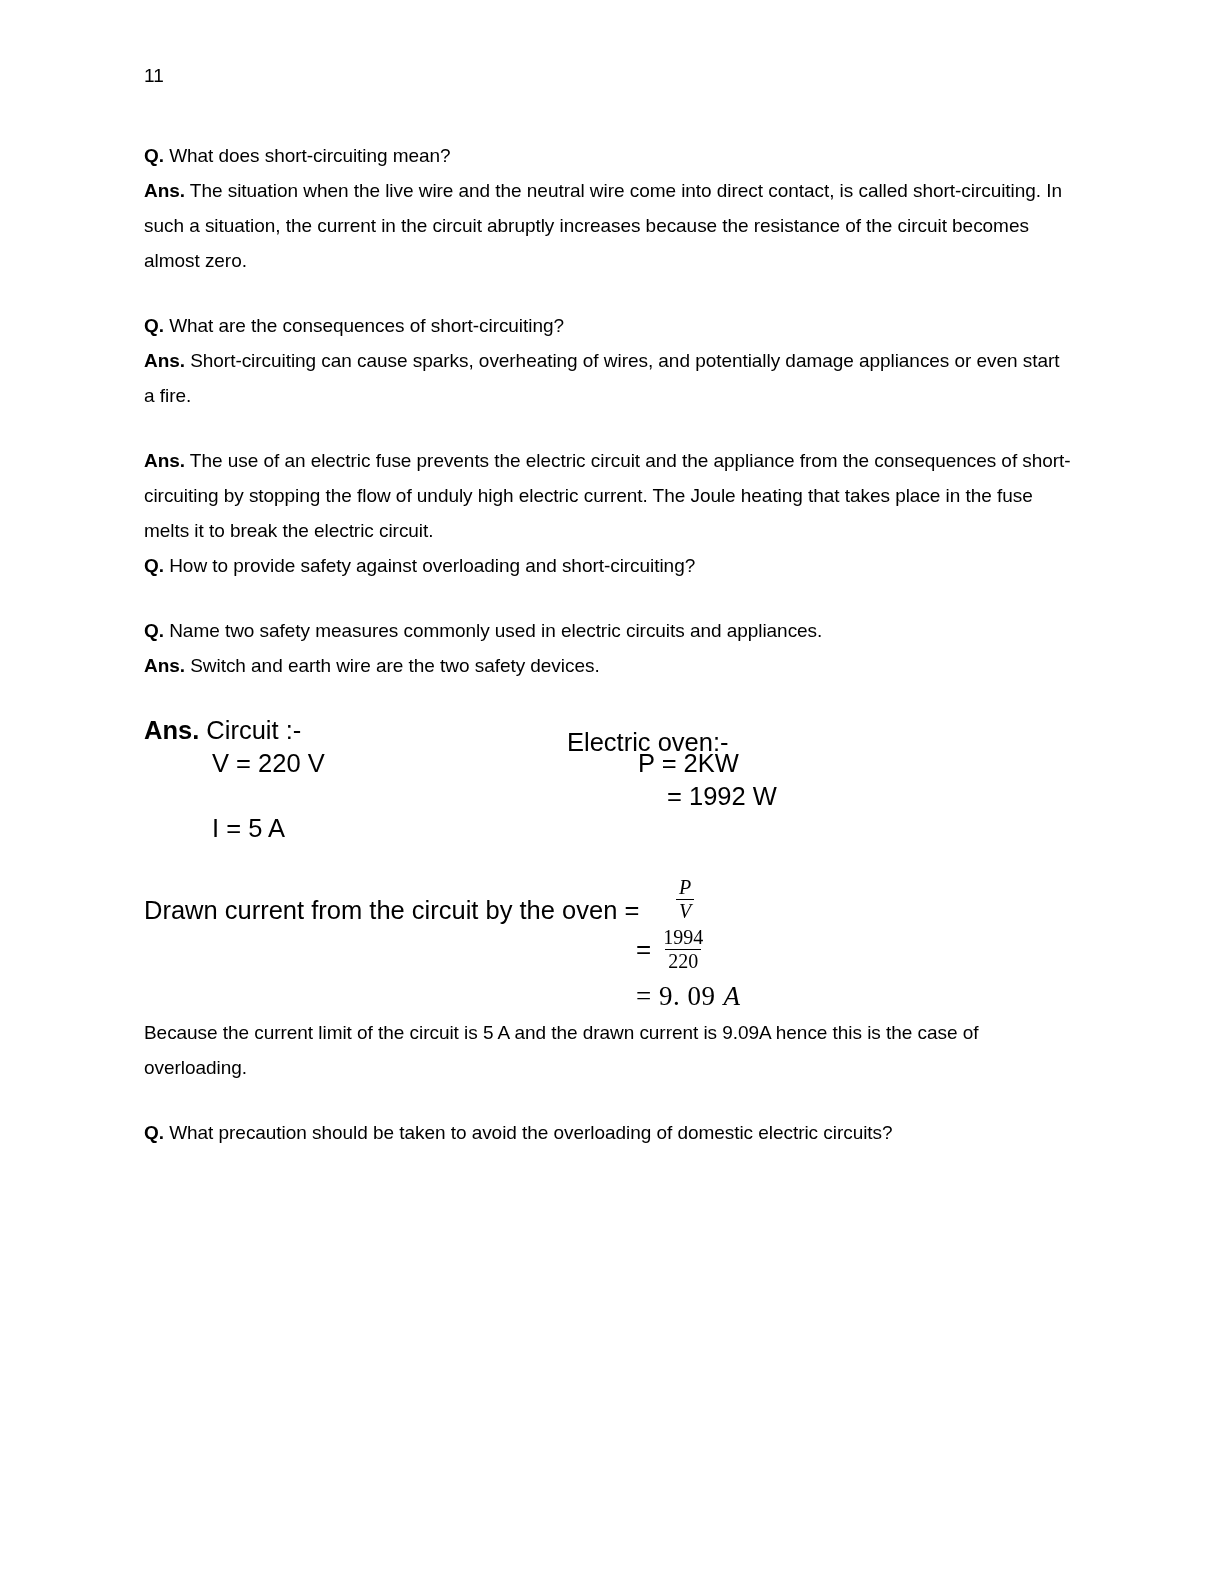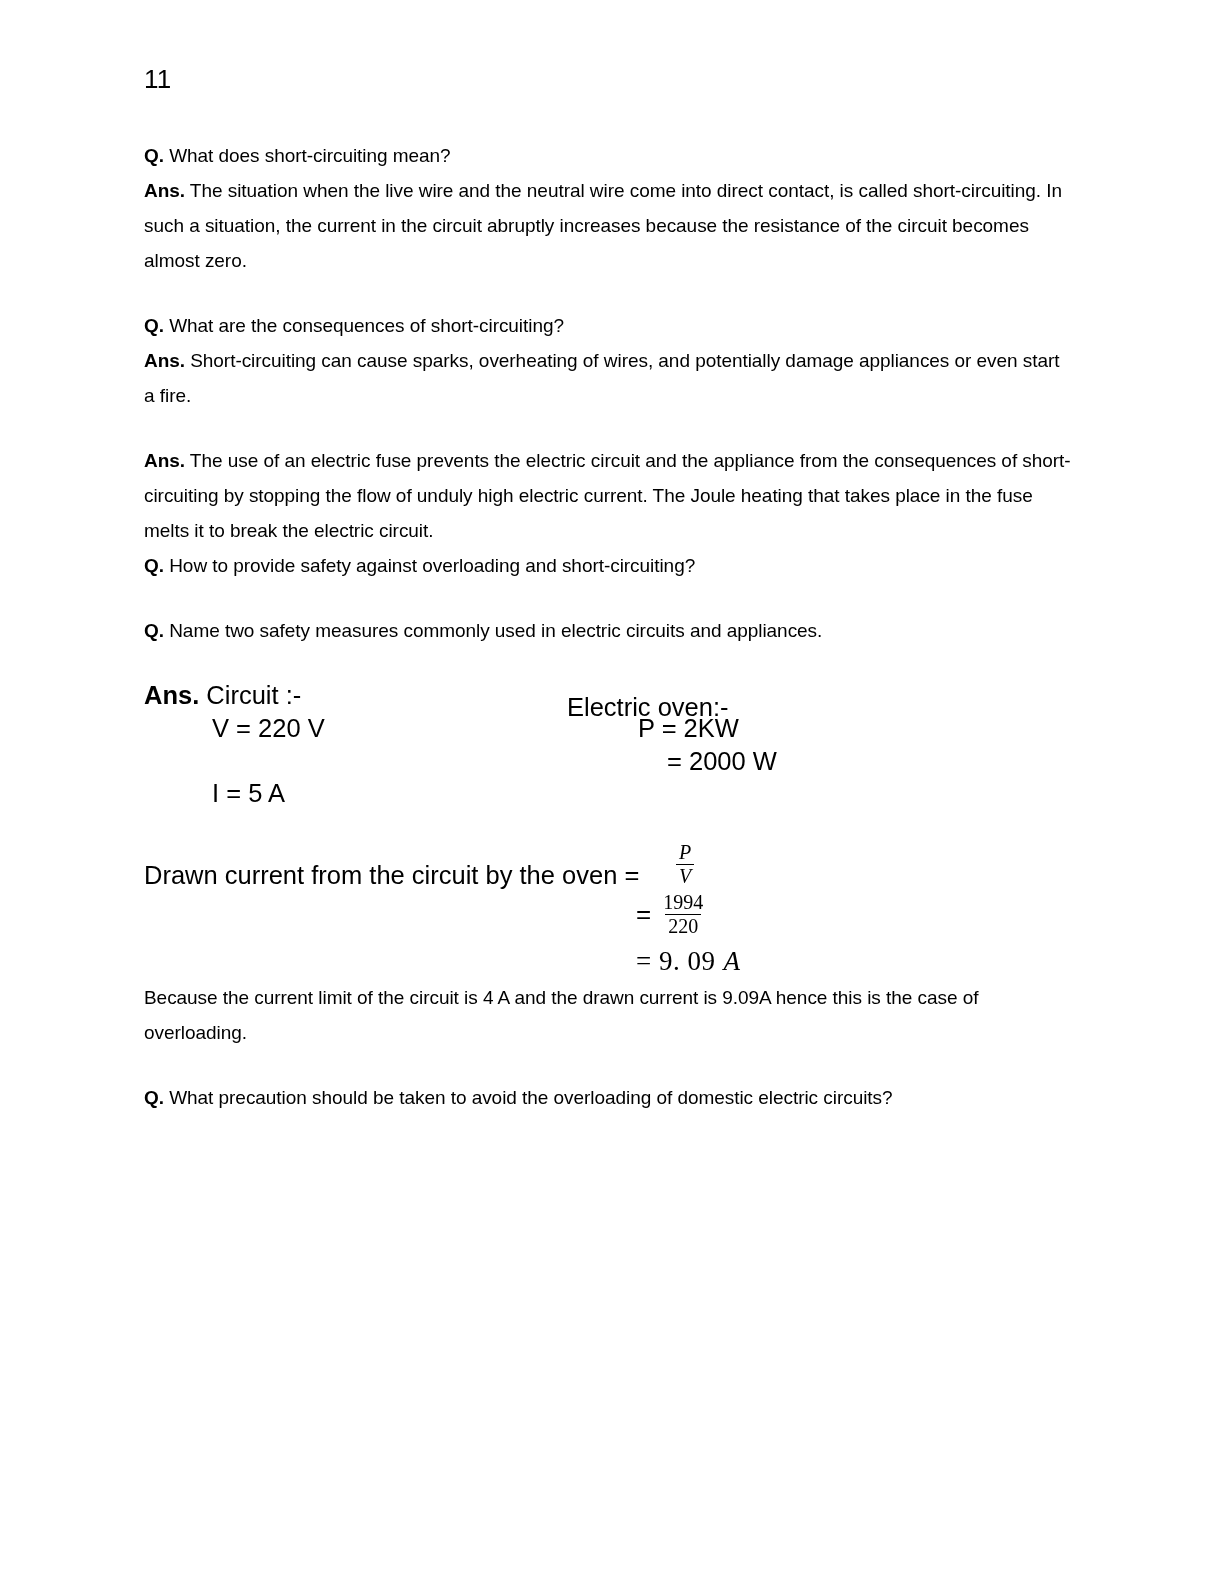--- a/index.html
+++ b/index.html
@@ -14,21 +14,21 @@
     background: #ffffff;
     font-family: "Liberation Sans", sans-serif;
     color: #000000;
     overflow: hidden;
     box-sizing: border-box;
   }
   .page-number {
     position: absolute;
     left: 144px;
     top: 66px;
-    font-size: 26px;
+    font-size: 19px;
     line-height: 1;
     letter-spacing: 0.2px;
   }
   .content {
     position: absolute;
     left: 144px;
     top: 138px;
     width: 930px;
   }
   .qa-block {
@@ -191,31 +191,32 @@
       <div class="para"><span class="lbl">Ans.</span><span> Short-circuiting can cause sparks, overheating of wires, and potentially damage appliances or even start a fire.</span></div>
     </div>
 
     <div class="qa-block">
       <div class="para"><span class="lbl">Ans.</span><span> The use of an electric fuse prevents the electric circuit and the appliance from the consequences of short-circuiting by stopping the flow of unduly high electric current. The Joule heating that takes place in the fuse melts it to break the electric circuit.</span></div>
       <div class="para"><span class="lbl">Q.</span><span> How to provide safety against overloading and short-circuiting?</span></div>
     </div>
 
     <div class="qa-block">
       <div class="para"><span class="lbl">Q.</span><span> Name two safety measures commonly used in electric circuits and appliances.</span></div>
+      <div class="para"><span class="lbl">Ans.</span><span> Switch and earth wire are the two safety devices.</span></div>
     </div>
 
     <div class="qa-block">
 
       <div class="work">
         <div class="col-left-head"><span class="lbl">Ans.</span><span> Circuit :-</span></div>
         <div class="col-left-v">V = 220 V</div>
         <div class="col-left-i">I = 5 A</div>
         <div class="col-right-head">Electric oven:-</div>
         <div class="col-right-p">P = 2KW</div>
-        <div class="col-right-w">= 2000 W</div>
+        <div class="col-right-w">= 1992 W</div>
       </div>
 
       <div class="derivation">
         <div class="deriv-text">Drawn current from the circuit by the oven =</div>
 
         <div class="eqrow row-pv">
           <span class="frac frac-pv">
             <span class="num">P</span>
             <span class="den">V</span>
           </span>
@@ -228,21 +229,21 @@
             <span class="den">220</span>
           </span>
         </div>
 
         <div class="eqrow row-result">
           <span class="res">= 9. 09</span>
           <span class="unit">A</span>
         </div>
       </div>
 
-      <div class="para closing">Because the current limit of the circuit is 4 A and the drawn current is 9.09A hence this is the case of overloading.</div>
+      <div class="para closing">Because the current limit of the circuit is 5 A and the drawn current is 9.09A hence this is the case of overloading.</div>
     </div>
 
     <div class="qa-block">
       <div class="para"><span class="lbl">Q.</span><span> What precaution should be taken to avoid the overloading of domestic electric circuits?</span></div>
     </div>
 
   </div>
 </div>
 
 </body></html>

